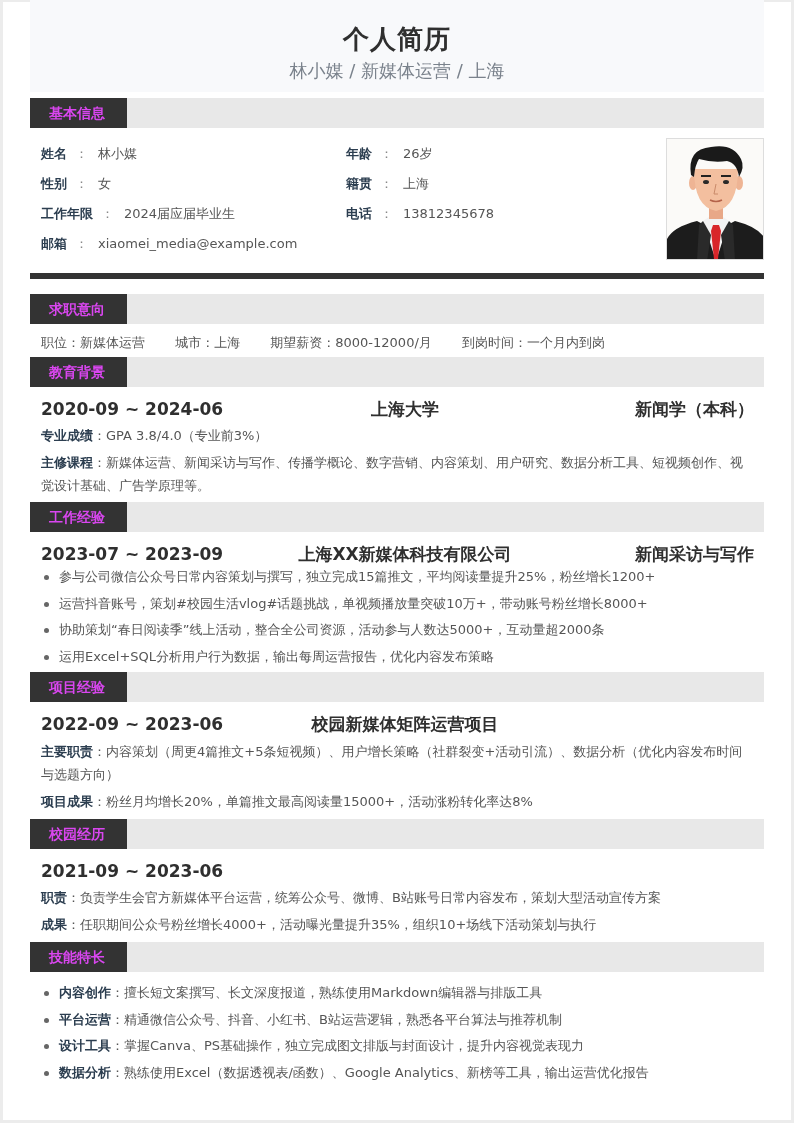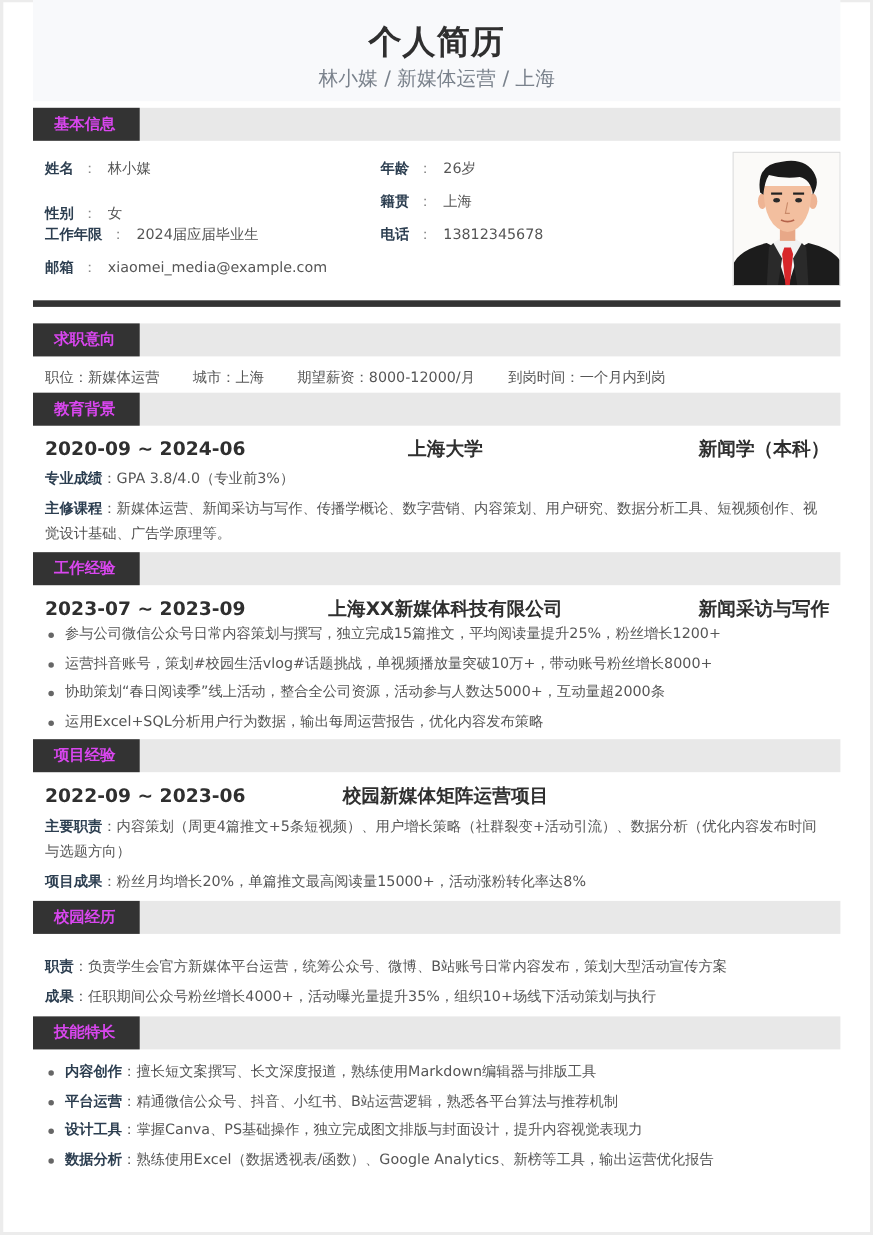--- a/index.html
+++ b/index.html
@@ -13,21 +13,21 @@
   .page-frame {
     position: absolute; left: 0; top: 0; width: 794px; height: 1123px;
     border-left: 3px solid #ececec; border-top: 2px solid #ececec;
     border-right: 3px solid #ececec; border-bottom: 3px solid #ececec;
   }
   .content { position: absolute; left: 30px; top: 0; width: 734px; }
 
   .header {
     height: 92px; background: #f8f9fb; text-align: center; padding-top: 22px;
   }
-  .header .title { font-size: 30px; font-weight: bold; color: #2f2f2f; letter-spacing: 1px; line-height: 34px; }
+  .header .title { font-size: 26px; font-weight: bold; color: #2f2f2f; letter-spacing: 1px; line-height: 34px; }
   .header .subtitle { font-size: 18px; color: #7a828c; margin-top: 3px; }
 
   .sec-head { height: 30px; background: #e8e8e8; position: relative; }
   .sec-head .tab {
     position: absolute; left: 0; top: 0; height: 30px; width: 97px;
     background: #333333; color: #d946ef; font-weight: bold; font-size: 14px;
     line-height: 30px; padding-left: 19px;
   }
 
   .basic { position: relative; height: 145px; text-align: right; }
@@ -69,21 +69,21 @@
 
   <div style="height:6px"></div>
 
   <div class="sec-head">
     <div class="tab">基本信息</div>
   </div>
   <div class="basic">
     <div class="row" style="left:11px;top:17px">
       <span class="lbl">姓名</span><span class="colon">：</span><span class="val">林小媒</span>
     </div>
-    <div class="row" style="left:11px;top:58px">
+    <div class="row" style="left:11px;top:47px">
       <span class="lbl">性别</span><span class="colon">：</span><span class="val">女</span>
     </div>
     <div class="row" style="left:11px;top:77px">
       <span class="lbl">工作年限</span><span class="colon">：</span><span class="val">2024届应届毕业生</span>
     </div>
     <div class="row" style="left:11px;top:107px">
       <span class="lbl">邮箱</span><span class="colon">：</span><span class="val">xiaomei_media@example.com</span>
     </div>
     <div class="row" style="left:316px;top:17px">
       <span class="lbl">年龄</span><span class="colon">：</span><span class="val">26岁</span>
@@ -197,20 +197,23 @@
       <span class="bl">项目成果</span><span>：粉丝月均增长20%，单篇推文最高阅读量15000+，活动涨粉转化率达8%</span>
     </div>
   </div>
   <div style="height:4px"></div>
 
   <div class="sec-head">
     <div class="tab">校园经历</div>
   </div>
   <div style="height:13px"></div>
   <div class="entry-wrap">
+    <div class="entry-head">
+      <span>2021-09 ~ 2023-06</span>
+    </div>
     <div style="height:5px"></div>
     <div class="para">
       <span class="bl">职责</span><span>：负责学生会官方新媒体平台运营，统筹公众号、微博、B站账号日常内容发布，策划大型活动宣传方案</span>
     </div>
     <div class="para" style="padding-top:1px">
       <span class="bl">成果</span><span>：任职期间公众号粉丝增长4000+，活动曝光量提升35%，组织10+场线下活动策划与执行</span>
     </div>
   </div>
   <div style="height:4px"></div>
 

